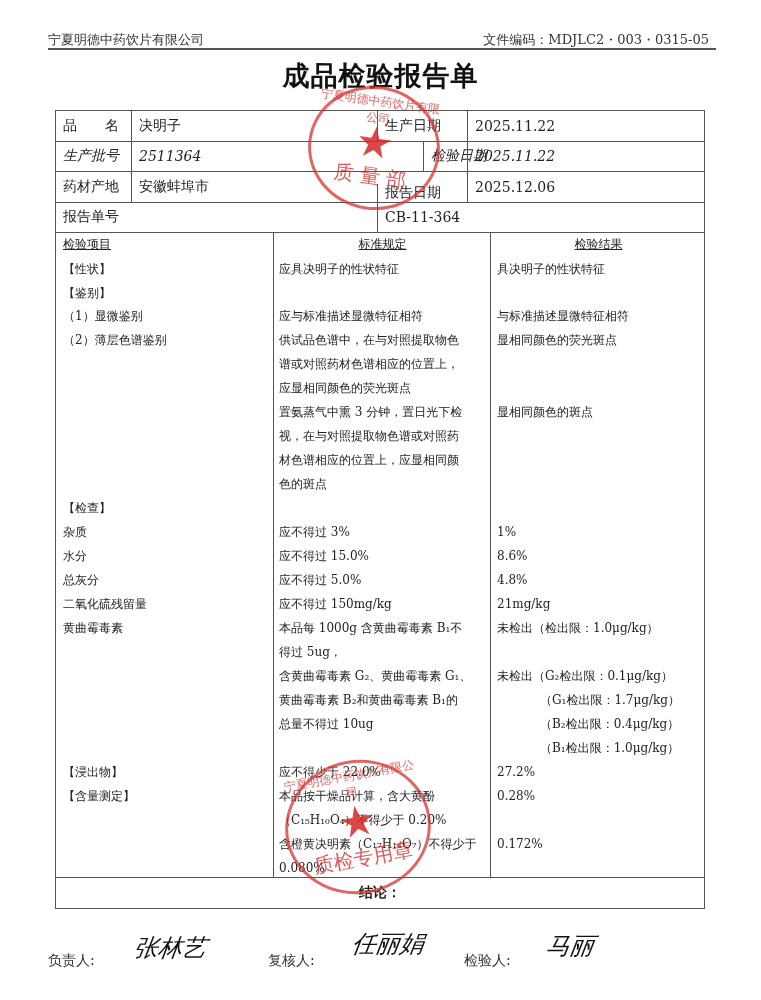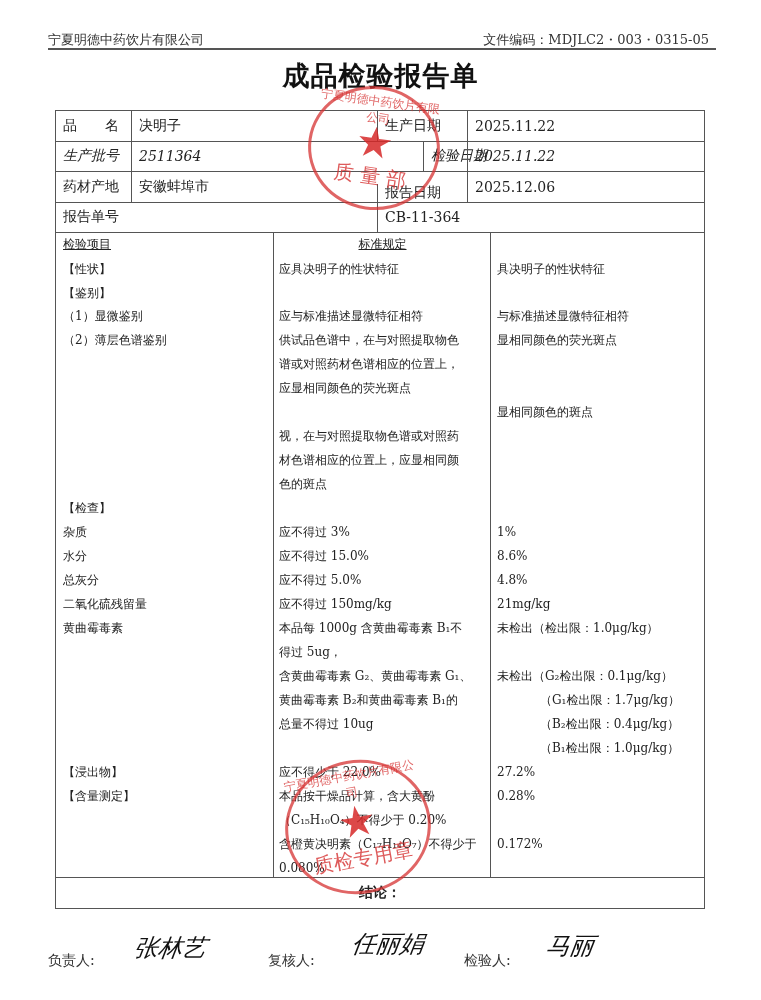--- a/index.html
+++ b/index.html
@@ -90,40 +90,42 @@
     <div class="line" style="top:556px;">【含量测定】</div>
   </div>
 
   <div class="col c2">
     <div class="line u center" style="top:4px;">标准规定</div>
     <div class="line" style="top:29px;">应具决明子的性状特征</div>
     <div class="line" style="top:76px;">应与标准描述显微特征相符</div>
     <div class="line" style="top:100px;">供试品色谱中，在与对照提取物色</div>
     <div class="line" style="top:124px;">谱或对照药材色谱相应的位置上，</div>
     <div class="line" style="top:148px;">应显相同颜色的荧光斑点</div>
+    <div class="line" style="top:172px;">置氨蒸气中熏 3 分钟，置日光下检</div>
     <div class="line" style="top:196px;">视，在与对照提取物色谱或对照药</div>
     <div class="line" style="top:220px;">材色谱相应的位置上，应显相同颜</div>
     <div class="line" style="top:244px;">色的斑点</div>
     <div class="line" style="top:292px;">应不得过 3%</div>
     <div class="line" style="top:316px;">应不得过 15.0%</div>
     <div class="line" style="top:340px;">应不得过 5.0%</div>
     <div class="line" style="top:364px;">应不得过 150mg/kg</div>
     <div class="line" style="top:388px;">本品每 1000g 含黄曲霉毒素 B₁不</div>
     <div class="line" style="top:412px;">得过 5ug，</div>
     <div class="line" style="top:436px;">含黄曲霉毒素 G₂、黄曲霉毒素 G₁、</div>
     <div class="line" style="top:460px;">黄曲霉毒素 B₂和黄曲霉毒素 B₁的</div>
     <div class="line" style="top:484px;">总量不得过 10ug</div>
     <div class="line" style="top:532px;">应不得少于 22.0%</div>
     <div class="line" style="top:556px;">本品按干燥品计算，含大黄酚</div>
     <div class="line" style="top:580px;">（C₁₅H₁₀O₄）不得少于 0.20%</div>
     <div class="line" style="top:604px;">含橙黄决明素（C₁₇H₁₄O₇）不得少于</div>
     <div class="line" style="top:628px;">0.080%</div>
   </div>
 
   <div class="col c3">
+    <div class="line u center" style="top:4px;">检验结果</div>
     <div class="line" style="top:29px;">具决明子的性状特征</div>
     <div class="line" style="top:76px;">与标准描述显微特征相符</div>
     <div class="line" style="top:100px;">显相同颜色的荧光斑点</div>
     <div class="line" style="top:172px;">显相同颜色的斑点</div>
     <div class="line" style="top:292px;">1%</div>
     <div class="line" style="top:316px;">8.6%</div>
     <div class="line" style="top:340px;">4.8%</div>
     <div class="line" style="top:364px;">21mg/kg</div>
     <div class="line" style="top:388px;">未检出（检出限：1.0μg/kg）</div>
     <div class="line" style="top:436px;">未检出（G₂检出限：0.1μg/kg）</div>

